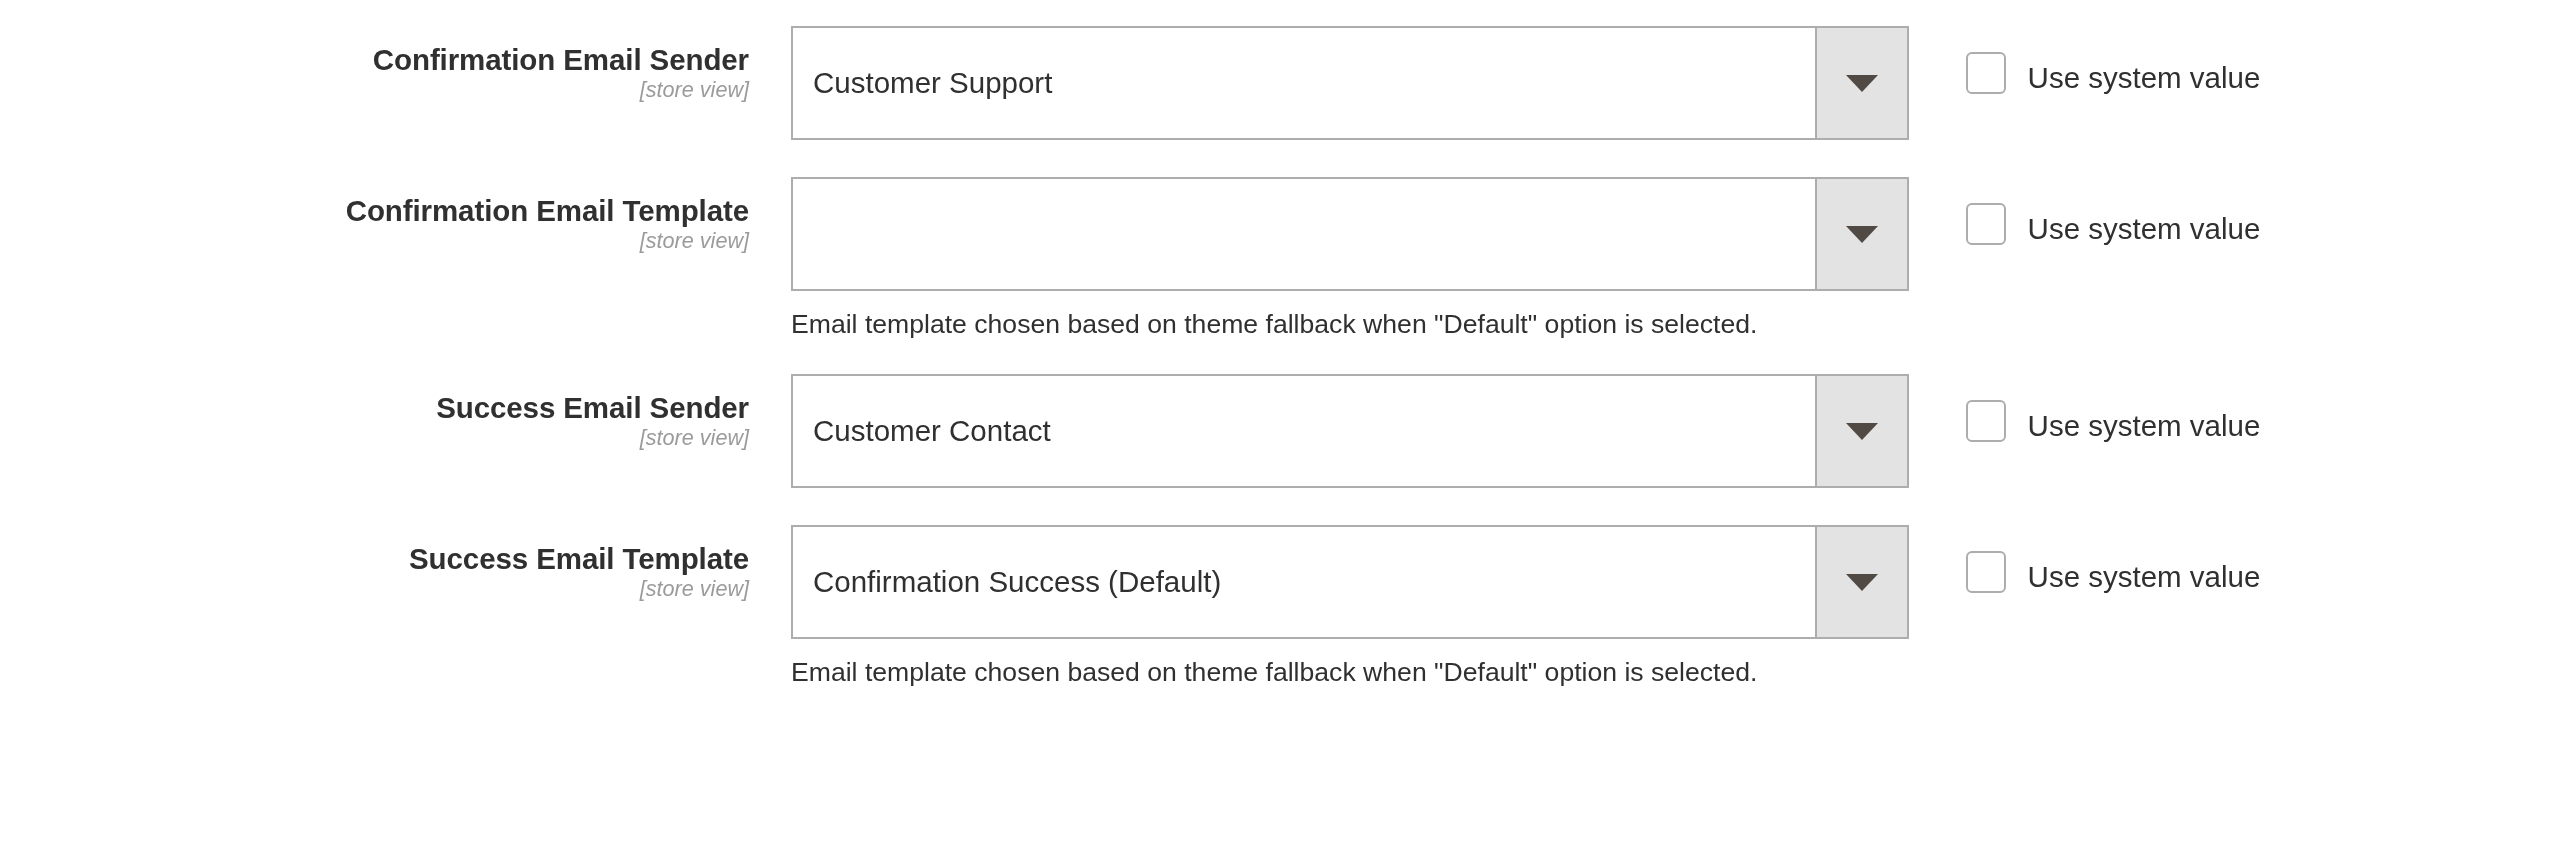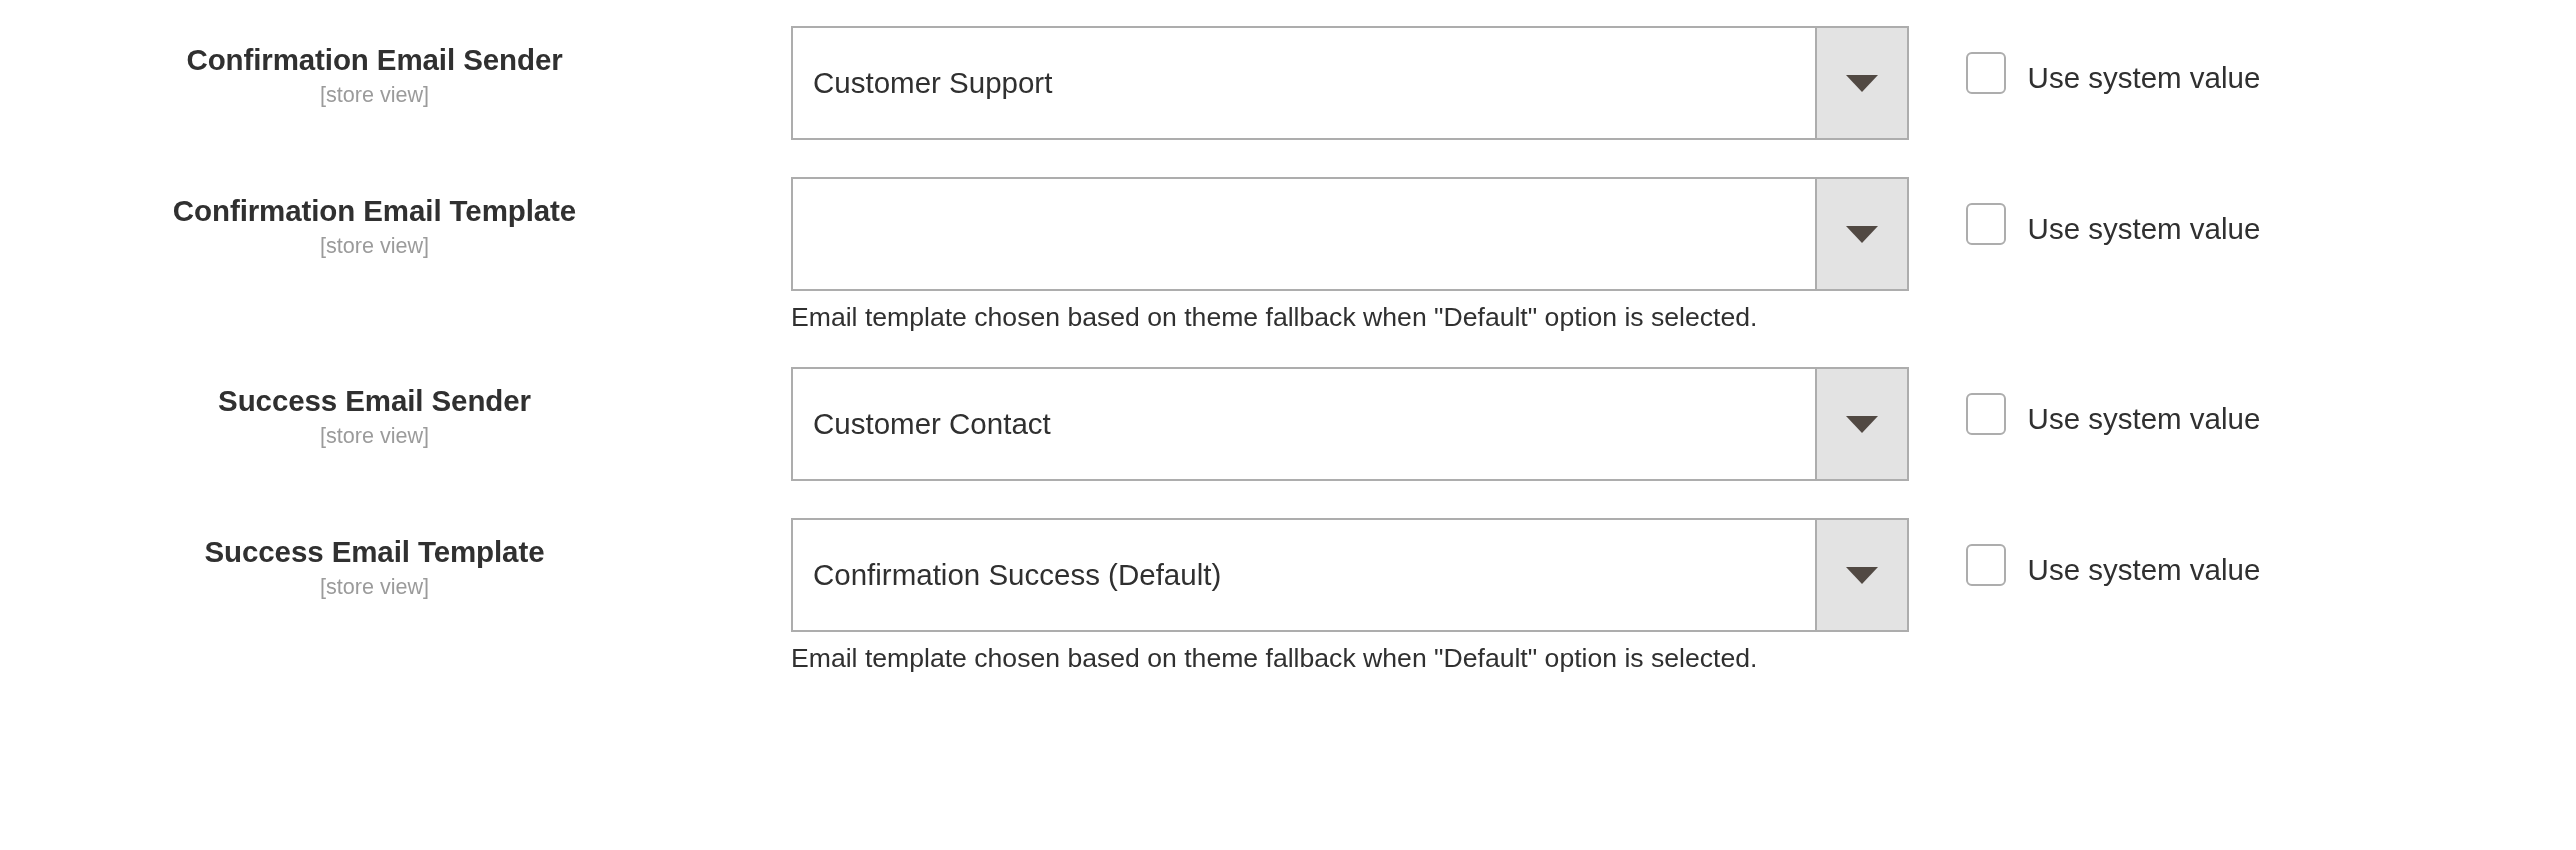--- a/index.html
+++ b/index.html
@@ -30,39 +30,39 @@
     width: 100%;
     box-sizing: border-box;
   }
   .field-row.row-gap-large { margin-top: 37px; }
   .field-row.row-gap-small { margin-top: 32px; }
 
   
   .label-col {
     width: 749px;
     flex: 0 0 749px;
-    text-align: center;
+    text-align: right;
     padding-top: 17px;
     box-sizing: border-box;
   }
   .label-title {
     display: block;
     font-size: 29.5px;
     font-weight: bold;
     line-height: 1.18;
     color: #303030;
     letter-spacing: -0.1px;
   }
   .label-scope {
     display: block;
-    margin-top: 5px;
     font-size: 21.6px;
     font-weight: normal;
     line-height: 1.15;
     color: #9b9b9b;
+    font-style: italic;
   }
 
   
   .control-col {
     flex: 0 0 1159px;
     width: 1159px;
     padding-left: 42px;
     box-sizing: border-box;
   }
 
@@ -106,21 +106,21 @@
   }
   .caret {
     width: 0;
     height: 0;
     border-left: 16.5px solid transparent;
     border-right: 16.5px solid transparent;
     border-top: 17px solid #514943;
   }
 
   .field-note {
-    margin-top: 9px;
+    margin-top: 16px;
     width: 1071px;
     font-size: 26.6px;
     line-height: 1.33;
     color: #303030;
   }
 
   
   .inherit-col {
     flex: 0 0 auto;
     padding-left: 58px;

